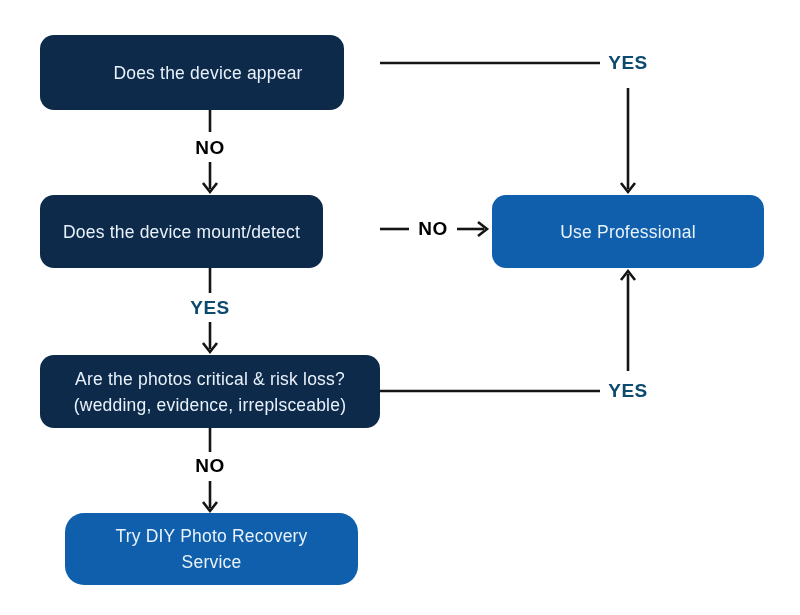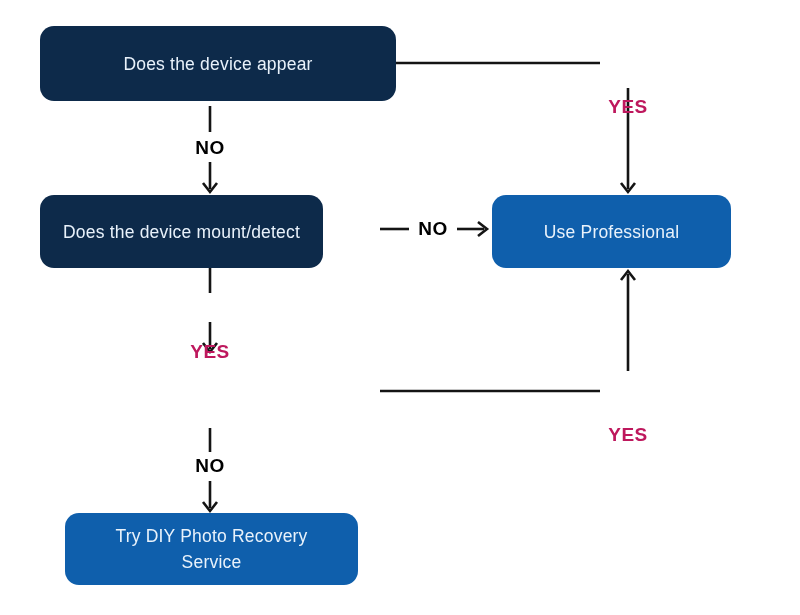--- a/index.html
+++ b/index.html
@@ -32,36 +32,36 @@
     text-align: center;
     color: #e9f2fb;
     font-size: 17.5px;
     line-height: 26px;
     letter-spacing: 0.2px;
   }
   .node--question { background: #0d2a4a; }
   .node--action   { background: #0f5fac; }
   .node span { display: block; white-space: nowrap; }
 
-  .node--q1  { left: 40px;  top: 26px;  width: 356px; height: 75px; }
+  .node--q1  { left: 40px;  top: 35px;  width: 272px; height: 75px; padding-left: 32px; }
   .node--q2  { left: 40px;  top: 195px; width: 283px; height: 73px; }
   .node--q3  { left: 40px;  top: 355px; width: 340px; height: 73px; }
-  .node--pro { left: 492px; top: 195px; width: 239px; height: 73px; }
-  .node--diy { left: 65px;  top: 513px; width: 293px; height: 72px; }
+  .node--pro { left: 492px; top: 195px; width: 272px; height: 73px; }
+  .node--diy { left: 65px;  top: 513px; width: 293px; height: 72px; border-radius: 19px; }
 
   .edge-label {
     position: absolute;
     font-size: 19px;
     font-weight: bold;
     letter-spacing: 0.5px;
     text-align: center;
     width: 48px;
     line-height: 24px;
   }
-  .edge-label--yes { color: #be185d; margin-top: 44px; }
+  .edge-label--yes { color: #0c4a6e; }
   .edge-label--no  { color: #000000; }
 
   .lbl-yes-top   { left: 604px; top: 51px;  }
   .lbl-no-top    { left: 186px; top: 136px; }
   .lbl-no-right  { left: 409px; top: 217px; }
   .lbl-yes-mid   { left: 186px; top: 296px; }
   .lbl-yes-right { left: 604px; top: 379px; }
   .lbl-no-bottom { left: 186px; top: 454px; }
 
   .connector-layer line, .connector-layer polyline {
@@ -105,20 +105,24 @@
   </svg>
 
   <div class="node node--question node--q1">
     <span>Does the device appear</span>
   </div>
 
   <div class="node node--question node--q2">
     <span>Does the device mount/detect</span>
   </div>
 
+  <div class="node node--question node--q3">
+    <span>Are the photos critical &amp; risk loss?</span>
+    <span>(wedding, evidence, irreplsceable)</span>
+  </div>
 
   <div class="node node--action node--pro">
     <span>Use Professional</span>
   </div>
 
   <div class="node node--action node--diy">
     <span>Try DIY Photo Recovery</span>
     <span>Service</span>
   </div>
 

